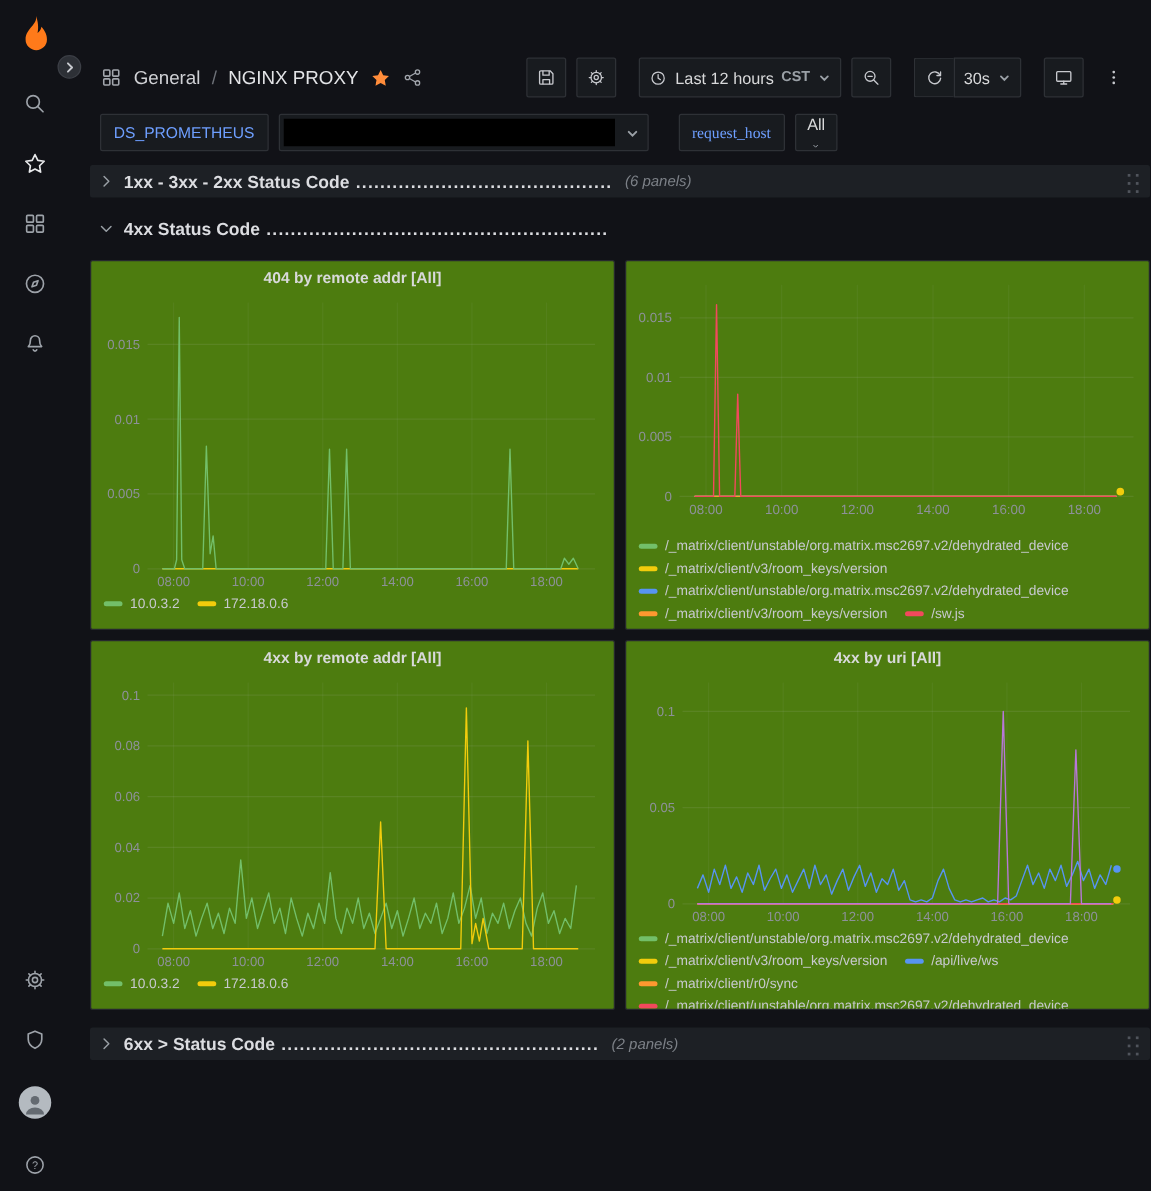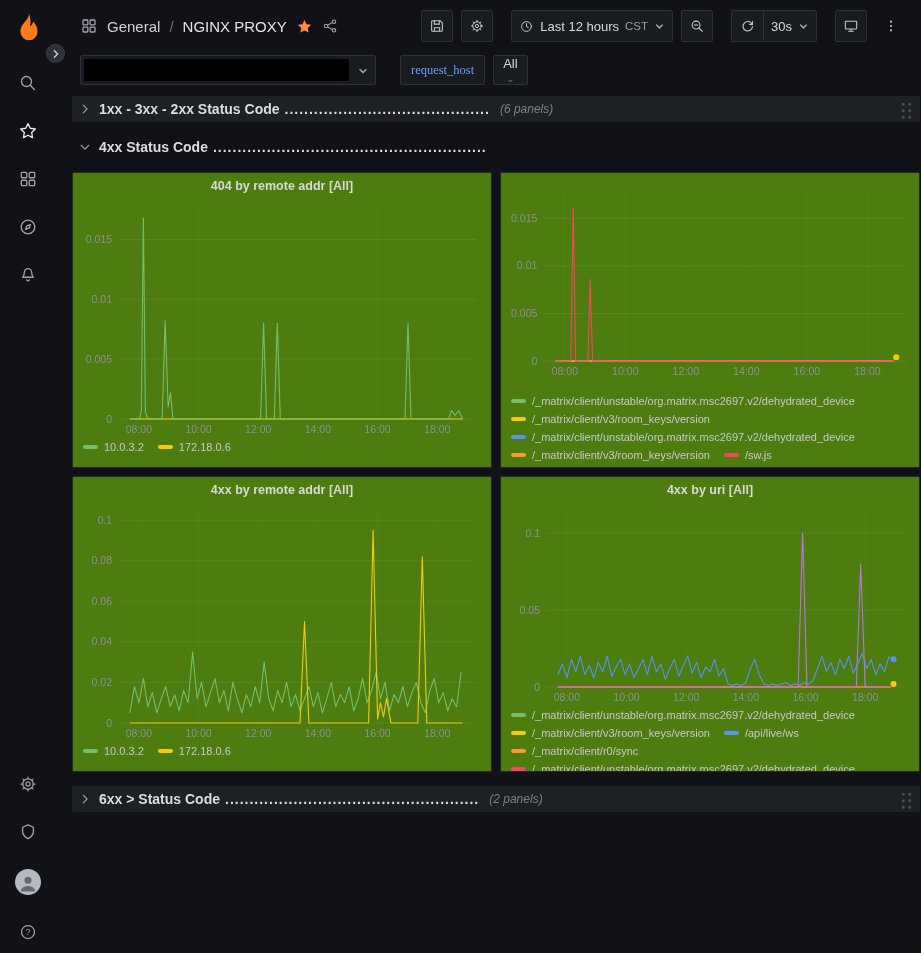--- a/index.html
+++ b/index.html
@@ -30,36 +30,36 @@
   .nav-item { color: #9da2a9; cursor: pointer; width: 22px; height: 22px; display:flex; align-items:center; justify-content:center; }
   .nav-item.active { color: #e8e9eb; }
   .avatar {
     width: 26px; height: 26px; border-radius: 50%;
     background: #b4bac0; overflow: hidden; display:flex; align-items:flex-end; justify-content:center;
   }
 
   
   .main { flex: 1; display: flex; flex-direction: column; min-width: 0; }
 
-  .topbar { height: 52px; flex: none; display: flex; padding: 0 14px 0 24px; }
+  .topbar { height: 52px; flex: none; display: flex; padding: 0 14px 0 24px; margin-top: 36px; }
   .breadcrumb { display: flex; align-items: center; gap: 9px; }
   .bc-icon { color: #a2a6ad; }
   .bc-section { font-size: 15px; color: #d0d1d5; cursor: pointer; }
   .bc-divider { font-size: 15px; color: #6e7279; }
   .bc-title { font-size: 15px; font-weight: 500; color: #e3e4e7; }
   .topbar-actions { margin-left: auto; display: flex; align-items: center; gap: 8px; }
   .tbtn {
     height: 32px; min-width: 32px; padding: 0 7px;
     display: flex; align-items: center; justify-content: center; gap: 6px;
     background: #181b1f; border: 1px solid #2e3136; border-radius: 2px;
     color: #c7c9ce; cursor: pointer; font-size: 13px;
     font-family: "Liberation Sans", sans-serif;
   }
   .tbtn .lbl { color: #d8d9da; white-space: nowrap; }
-  .tbtn .tz { font-size: 11.5px; color: #9aa0a6; }
+  .tbtn .tz { font-size: 11.5px; color: #9aa0a6; font-weight: bold; }
   .tbtn-plain { border: none; background: transparent; }
   .ml { margin-left: 10px; }
   .refresh-group { display: flex; gap: 0; }
   .refresh-group .tbtn:first-child { border-right: none; border-radius: 2px 0 0 2px; }
   .refresh-group .tbtn:last-child { border-radius: 0 2px 2px 0; }
 
   
   .submenu { height: 36px; flex: none; display: flex; align-items: center; padding: 0 14px 0 24px; gap: 8px; }
   .var-label {
     height: 30px; padding: 0 10px; display: flex; align-items: center;
@@ -282,20 +282,21 @@
         <svg width="16" height="16" viewBox="0 0 24 24" fill="currentColor">
             <circle cx="12" cy="5.5" r="1.6"></circle>
             <circle cx="12" cy="12" r="1.6"></circle>
             <circle cx="12" cy="18.5" r="1.6"></circle>
           </svg>
       </button>
     </div>
   </header>
 
   <div class="submenu">
+    <span class="var-label">DS_PROMETHEUS</span>
     <span class="var-select">
       <span class="blackout"></span>
       <span class="caret">
         <svg width="12" height="12" viewBox="0 0 12 12" fill="none" stroke="currentColor" stroke-width="1.6" stroke-linecap="round">
             <path d="M3 4.5l3 3 3-3"></path>
           </svg>
       </span>
     </span>
     <span class="var-label gap16">request_host</span>
     <span class="var-value">

